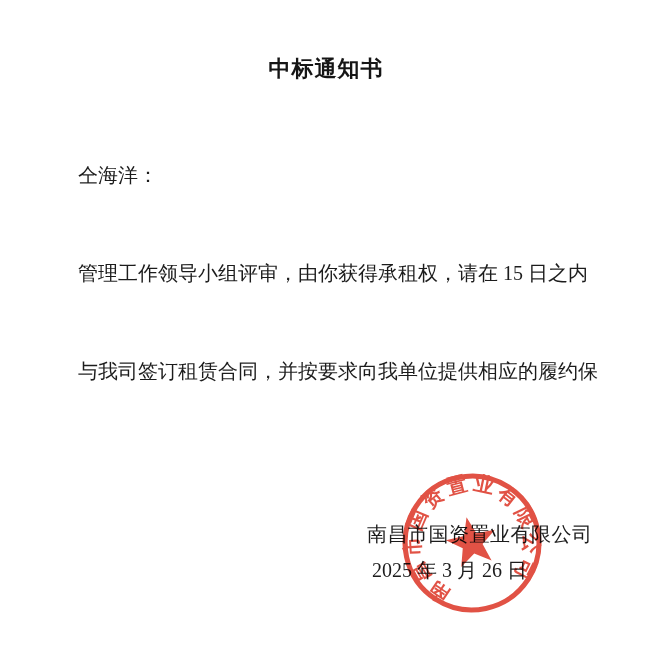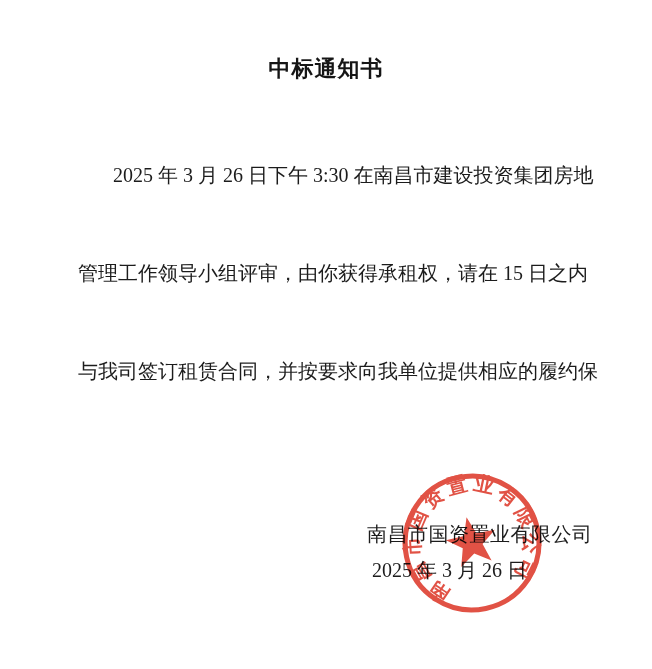--- a/index.html
+++ b/index.html
@@ -75,21 +75,21 @@
   }
 </style>
 </head>
 <body>
 
 <div class="page">
 
   <div class="doc-title">中标通知书</div>
 
   <div class="content">
-    <div class="line indent">2025 年 3 月 26 日下午 3:30 在南昌市建设投资集团房地</div>
+    <div class="line">仝海洋：</div>
     <div class="line">管理工作领导小组评审，由你获得承租权，请在 15 日之内</div>
     <div class="line">与我司签订租赁合同，并按要求向我单位提供相应的履约保</div>
     
     
     
     
     
   </div>
 
   <div class="signature-company">南昌市国资置业有限公司</div>

